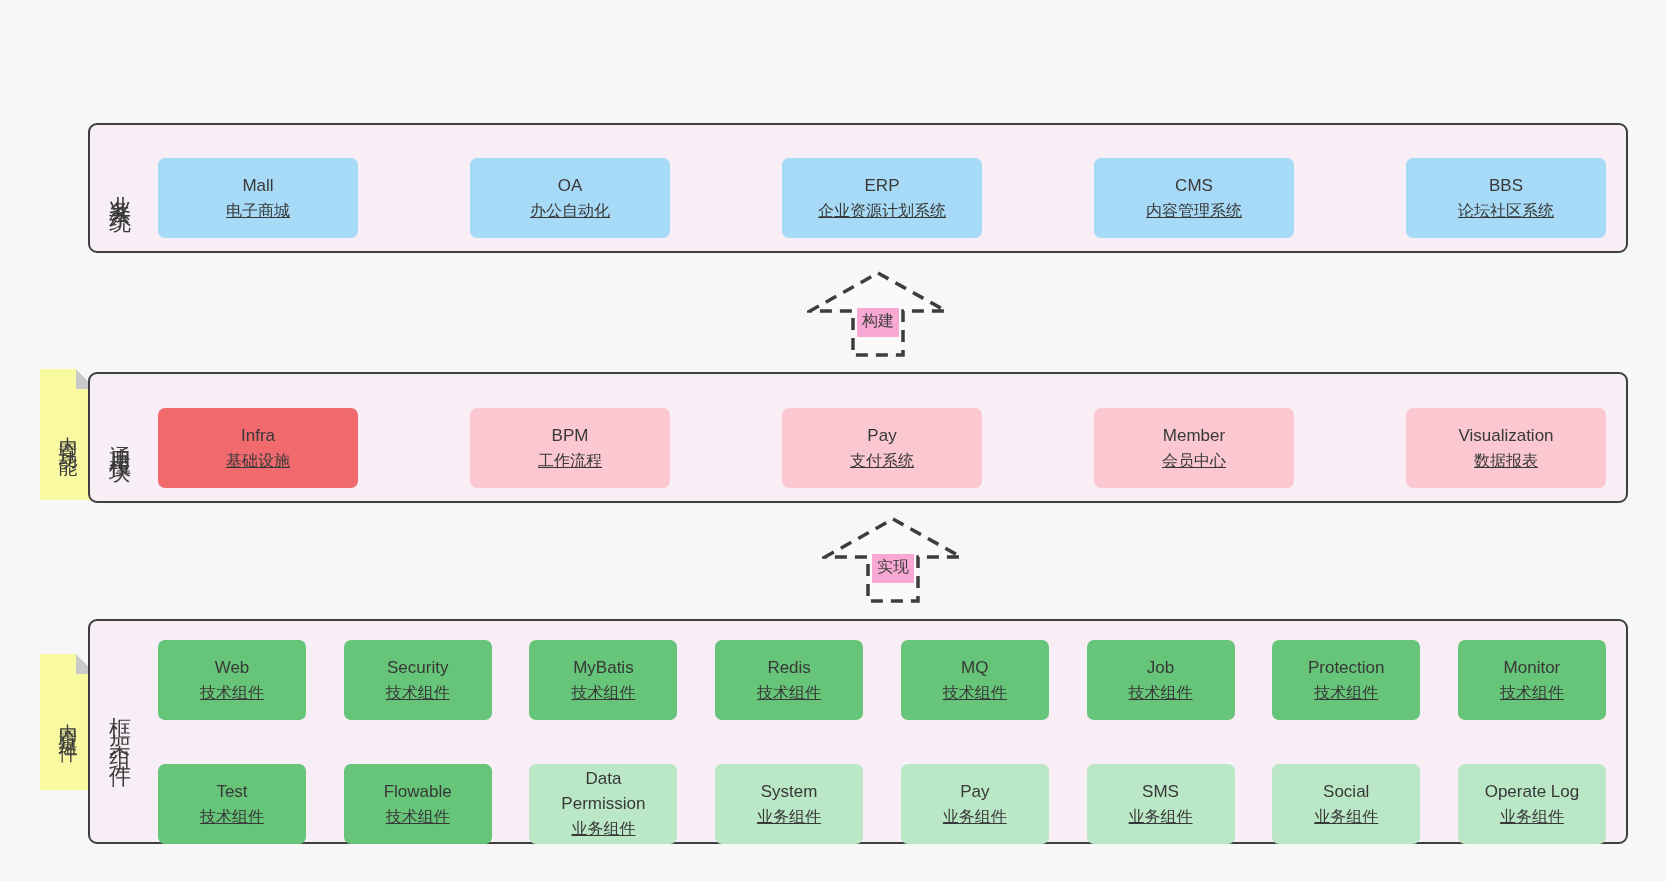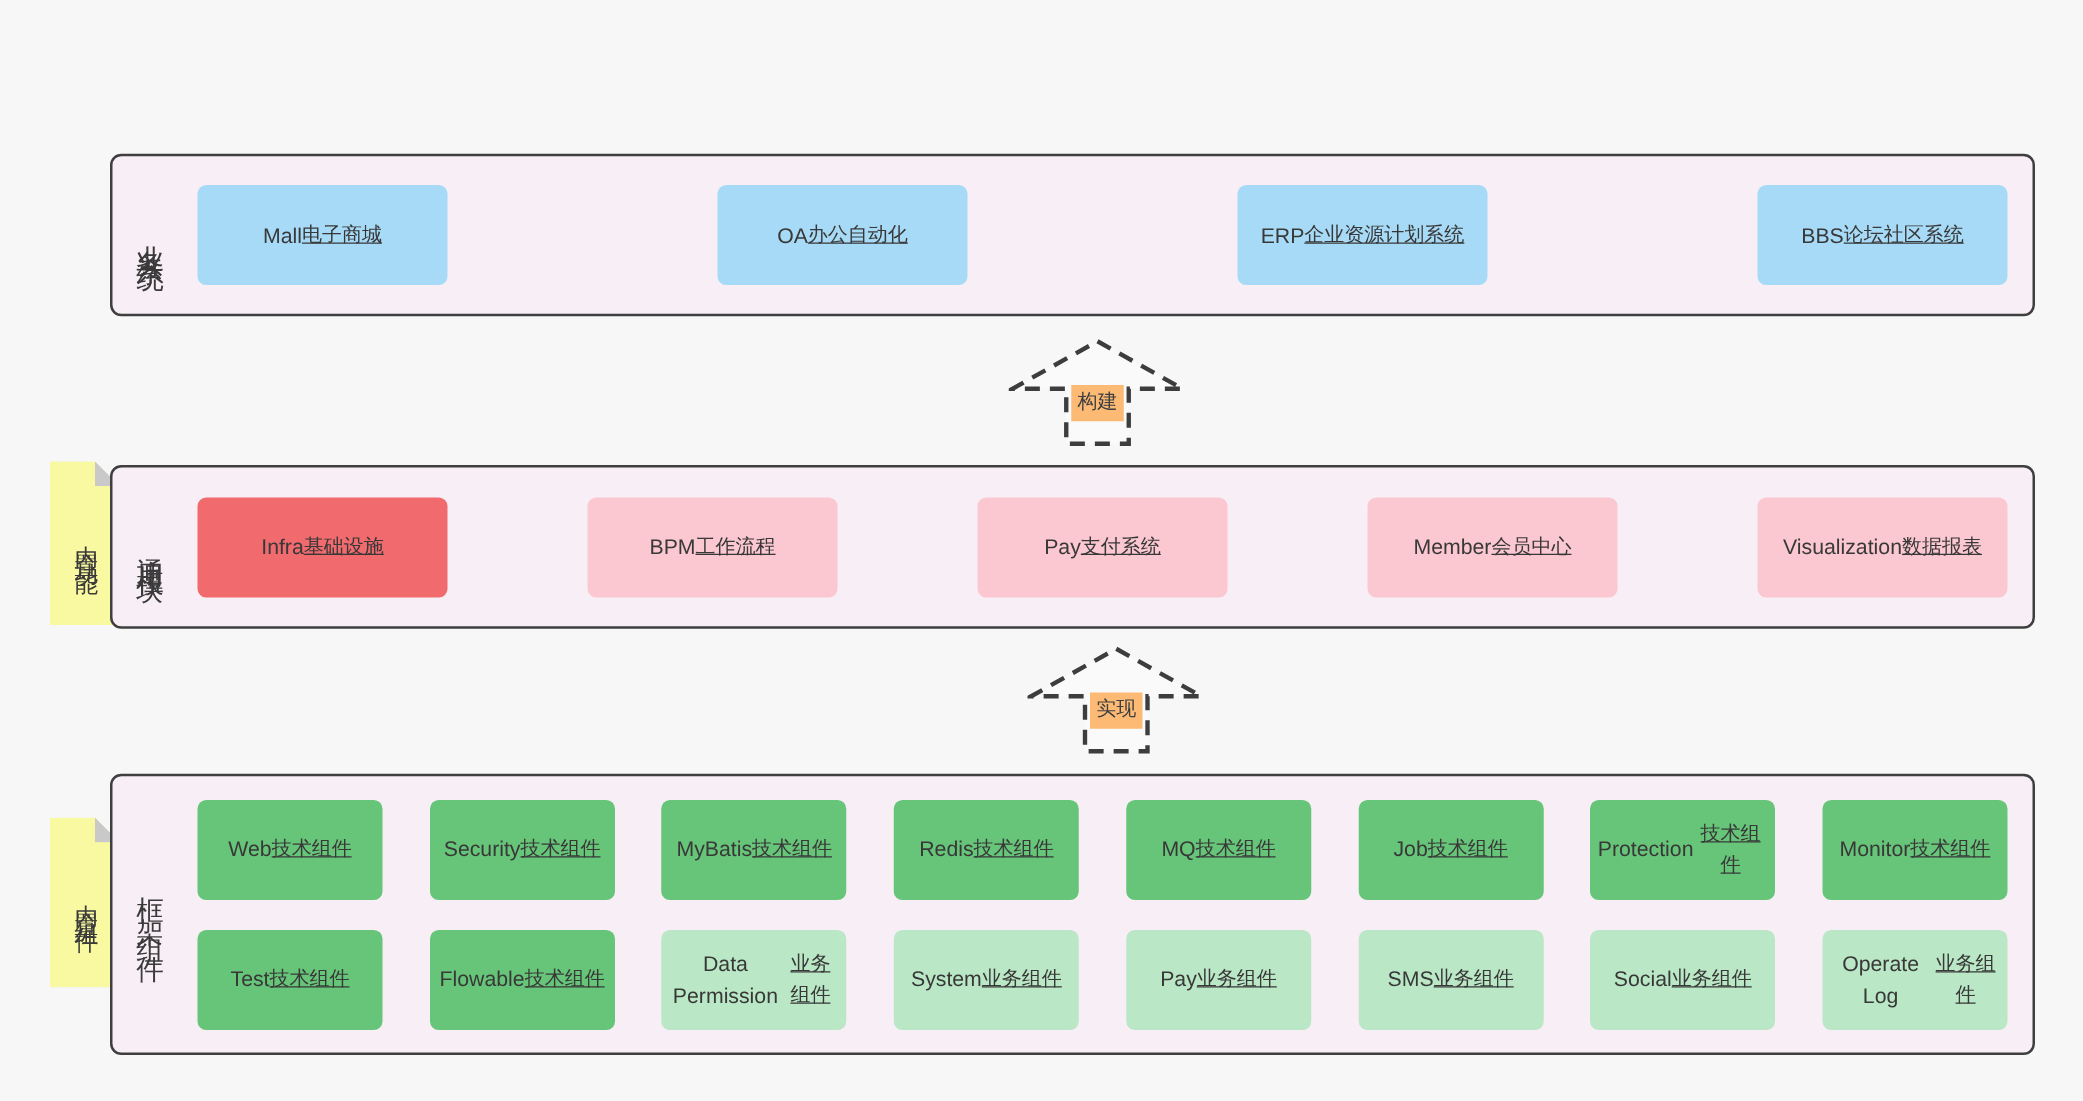--- a/index.html
+++ b/index.html
@@ -64,27 +64,29 @@
   }
   .rows .boxes { flex: none; margin-left: 0; padding-right: 0; }
 
   
   .box {
     box-sizing: border-box;
     width: 200px;
     height: 80px;
     border-radius: 7px;
     display: flex;
+    flex-direction: column;
     align-items: center;
     justify-content: center;
     text-align: center;
     line-height: 25px;
     font-size: 17px;
     color: #383838;
     padding: 0 6px;
+    margin-top: 20px;
   }
   .boxes-sm .box { width: 148px; }
   .boxes-sm .en  { max-width: 112px; }
   .box .zh { font-size: 16px; text-decoration: underline; }
   .box.blue        { background: var(--box-blue, #a7daf6); }
   .box.red         { background: var(--box-red, #f06a6e); }
   .box.pink        { background: var(--box-pink, #fbc7d0); }
   .box.green       { background: var(--box-green, #66c578); }
   .box.green-light { background: var(--box-green-light, #bae7c5); }
 
@@ -130,21 +132,21 @@
     fill: #fafafa;
     stroke: var(--arrow-stroke, #3d3d3d);
     stroke-width: 3.5;
     stroke-dasharray: 12 8;
   }
   .arrow-label {
     position: absolute;
     left: 50%;
     top: 38px;
     transform: translateX(-50%);
-    background: #fdba74;
+    background: #f9a8d4;
     padding: 3px 5px 5px 5px;
     font-size: 16px;
     color: #3f3f3f;
     white-space: nowrap;
   }
 </style>
 </head>
 <body>
 
 <div class="canvas">
@@ -163,20 +165,24 @@
     <span class="en">Mall</span>
     <span class="zh">电子商城</span>
   </div>
         <div class="box blue">
     <span class="en">OA</span>
     <span class="zh">办公自动化</span>
   </div>
         <div class="box blue">
     <span class="en">ERP</span>
     <span class="zh">企业资源计划系统</span>
+  </div>
+        <div class="box blue">
+    <span class="en">CMS</span>
+    <span class="zh">内容管理系统</span>
   </div>
         <div class="box blue">
     <span class="en">BBS</span>
     <span class="zh">论坛社区系统</span>
   </div>
       </div>
   </div>
 
   <div class="arrow" id="arrow-build">
     <svg viewBox="0 0 142 88">

